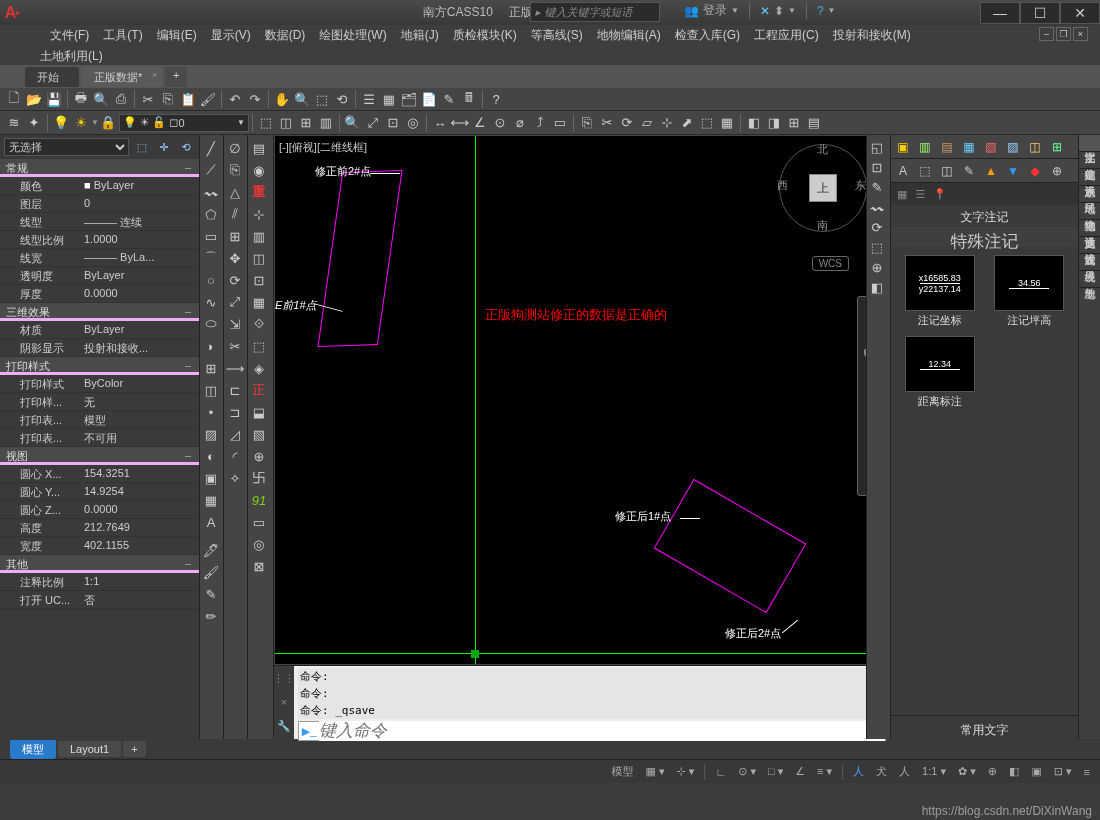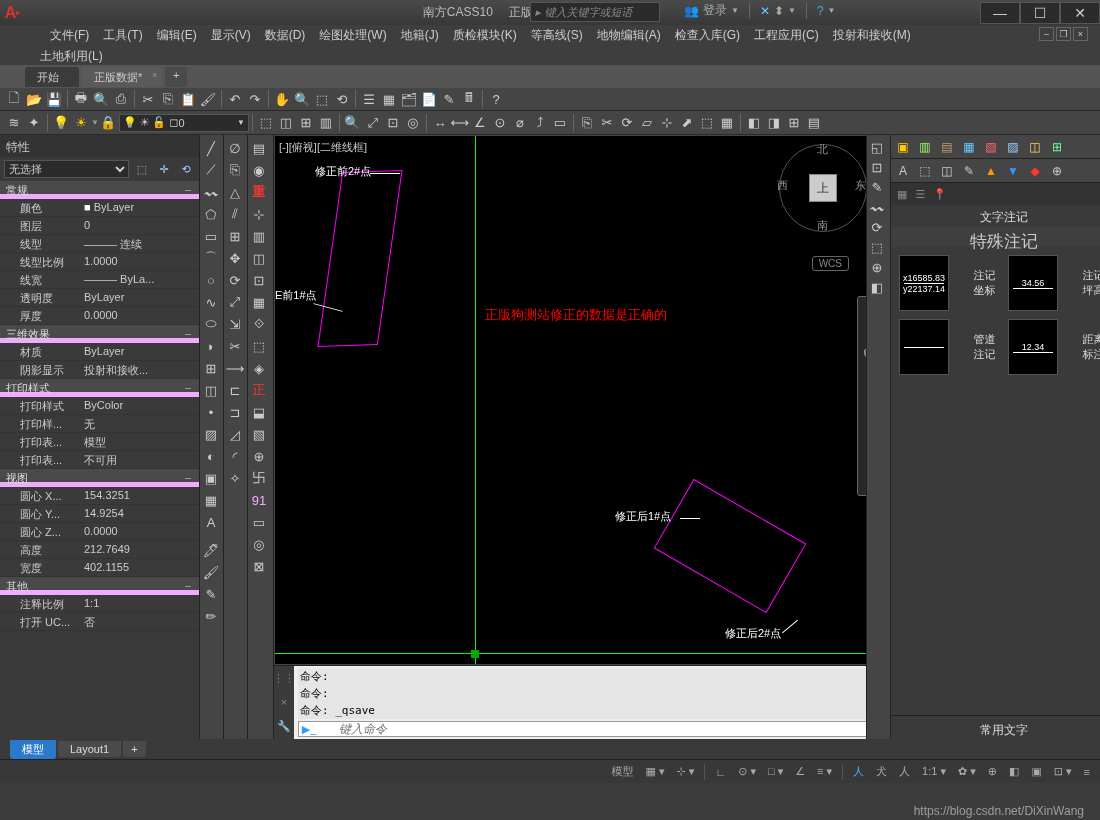--- a/index.html
+++ b/index.html
@@ -42,21 +42,21 @@
 
 
 .mainrow { display:flex; height: 604px; }
 
 
 .prop-panel { width:200px; background:#3a3a3a; border-right:1px solid #222; display:flex;flex-direction:column; overflow:hidden;}
 .prop-title { height:22px; background:#333; color:#ccc; padding:4px 6px; font-size:12px;}
 .prop-sel { height:24px; display:flex; align-items:center; padding:2px 4px; gap:4px;}
 .prop-sel select{ flex:1; background:#2b2b2b; border:1px solid #555; color:#ccc; height:18px;font-size:11px;}
 .prop-sel .ico{width:18px;height:18px;display:flex;align-items:center;justify-content:center;color:#9cf;}
-.prop-section{ background:#4a4a4a; height:18px; color:#ddd; padding:2px 6px; font-size:11px; border-bottom:5px solid #f0abfc; position:relative;}
+.prop-section{ background:#4a4a4a; height:18px; color:#ddd; padding:2px 6px; font-size:11px; border-bottom:3px solid #f0abfc; position:relative;}
 .prop-section::after{content:"–";position:absolute;right:8px;color:#aaa;}
 .prop-row{ display:flex; height:18px; font-size:11px; border-bottom:1px solid #333;}
 .prop-row .k{ width:80px; padding:2px 0 0 20px; color:#ccc;}
 .prop-row .v{ flex:1; padding:2px 4px; color:#ccc; background:#3a3a3a;}
 .prop-row .v.sq::before{content:"■ ";color:#fff;}
 
 
 .vstrip { width:24px; background:#454545; border-right:1px solid #222; display:flex;flex-direction:column; padding-top:2px;}
 .vstrip .tbtn{height:22px;width:22px;font-size:13px;}
 
@@ -82,50 +82,50 @@
 .rstrip{position:absolute;right:0;top:0;width:24px;height:100%;background:#454545;border-left:1px solid #222;display:flex;flex-direction:column;padding-top:2px;}
 .sqhandle{position:absolute;width:8px;height:8px;background:#0a0;left:196px;bottom:6px;}
 
 
 .cmdarea{height:74px;background:#484848;border-top:1px solid #222;display:flex;}
 .cmdgrip{width:20px;background:#3a3a3a;display:flex;flex-direction:column;align-items:center;justify-content:space-around;color:#888;}
 .cmdtext{flex:1;background:#eee;color:#000;font-size:11px;padding:2px 4px;display:flex;flex-direction:column;}
 .cmdtext .hist{background:#e5e5e5;padding:1px 2px;font-family:Consolas,monospace;}
 .cmdinput{display:flex;align-items:center;background:#fff;border:1px solid #999;height:20px;margin-top:2px;}
 .cmdinput .ic{width:20px;text-align:center;color:#39f;}
-.cmdinput input{border:none;flex:1;font-style:italic;color:#888;font-size:12px;outline:none;margin-left:20px;}
+.cmdinput input{border:none;flex:1;font-style:italic;color:#888;font-size:17px;outline:none;}
 
 
 .rpanel { width:210px; background:#3a3a3a; border-left:1px solid #222; display:flex;}
 .palette{flex:1;display:flex;flex-direction:column;}
 .pal-top{height:22px;background:#333;display:flex;align-items:center;gap:8px;padding:0 6px;}
 .pal-top span{color:#888;}
 .pal-title{height:22px;text-align:center;padding-top:4px;font-size:12px;color:#ddd;}
 .pal-sub{height:20px;text-align:center;padding-top:3px;font-size:17px;color:#ccc;background:#3f3f3f;}
 .pal-grid{display:grid;grid-template-columns:1fr 1fr;gap:8px;padding:8px;}
-.pal-item{display:flex;align-items:center;gap:20px;}
+.pal-item{display:flex;flex-direction:column;align-items:center;gap:2px;}
 .pal-thumb{width:70px;height:56px;background:#000;border:1px solid #555;display:flex;flex-direction:column;align-items:center;justify-content:center;color:#fff;font-size:9px;}
 .pal-cap{font-size:11px;color:#ddd;text-align:center;}
 .pal-footer{height:24px;text-align:center;padding-top:6px;font-size:12px;color:#ddd;border-top:1px solid #222;}
 .side-tabs{width:22px;background:#3f3f3f;border-left:1px solid #222;display:flex;flex-direction:column;}
 .stab{flex:0 0 auto;writing-mode:vertical-rl;padding:8px 3px;font-size:11px;color:#ccc;border-bottom:1px solid #222;text-align:center;}
 .stab.cur{background:#555;}
 
 .rp-iconrow{height:24px;background:#454545;border-bottom:1px solid #222;display:flex;align-items:center;padding:0 2px;gap:2px;}
 .rp-iconrow .tbtn{font-size:12px;}
 
 
 .btabs{height:20px;background:#3a3a3a;display:flex;align-items:center;padding-left:10px;gap:2px;}
 .btab{padding:2px 12px;background:#4a4a4a;border-radius:0 0 3px 3px;font-size:11px;color:#ddd;}
 .btab.cur{background:#2a7acc;color:#fff;}
 .btab.plus{padding:2px 8px;}
 .statusbar{height:24px;background:#383838;border-top:1px solid #222;display:flex;align-items:center;padding:0 6px;color:#aaa;justify-content:flex-end;gap:4px;font-size:11px;}
 .statusbar .sbtn{padding:0 4px;height:18px;display:flex;align-items:center;gap:2px;}
 .statusbar .sep{width:1px;height:16px;background:#555;margin:0 2px;}
-.watermark{position:absolute;right:0;bottom:2px;color:rgba(220,220,220,.6);font-size:12px;padding-right:16px;}
+.watermark{position:absolute;right:0;bottom:2px;color:rgba(220,220,220,.6);font-size:12px;padding-right:8px;}
 </style>
 </head>
 <body>
 
 <div class="titlebar">
   <div class="app-logo">A<span style="font-size:8px;color:#c33;">▸</span></div>
   <div class="title-text">
     <span>南方CASS10</span><span>正版数据.dwg</span>
   </div>
   <div class="search-top">
@@ -258,21 +258,20 @@
   <div class="tsep"></div>
   <div class="tbtn">◧</div>
     <div class="tbtn">◨</div>
     <div class="tbtn">⊞</div>
     <div class="tbtn">▤</div>
 </div>
 
 <div class="mainrow">
 
   <div class="prop-panel">
-    <div class="prop-title">特性</div>
     <div class="prop-sel">
       <select><option>无选择</option></select>
       <span class="ico">⬚</span>
       <span class="ico">✛</span>
       <span class="ico">⟲</span>
     </div>
     <div id="prop-body">
         <div class="prop-section">常规</div>
         <div class="prop-row">
           <div class="k">颜色</div>
@@ -416,37 +415,37 @@
     <div class="tbtn">⊡</div>
     <div class="tbtn">▦</div>
     <div class="tbtn">⟐</div>
     <div class="tbtn">⬚</div>
     <div class="tbtn">◈</div>
     <div class="tbtn" style="color:#f33;">正</div>
     <div class="tbtn">⬓</div>
     <div class="tbtn">▧</div>
     <div class="tbtn">⊕</div>
     <div class="tbtn">卐</div>
-    <div class="tbtn" style="color:#f0abfc;">91</div>
+    <div class="tbtn" style="color:#84cc16;font-style:italic;">91</div>
     <div class="tbtn">▭</div>
     <div class="tbtn">◎</div>
     <div class="tbtn">⊠</div>
   </div>
 
   <div class="canvas-wrap">
     <div class="canvas">
       <div class="vp-label">[-][俯视][二维线框]</div>
       <div class="vline"></div>
       <div class="hline"></div>
       <div class="sqhandle"></div>
       <div class="shape1"></div>
       <div class="shape2"></div>
       <div class="clab" style="left:40px;top:28px;">修正前2#点</div>
       <div class="ledge" style="left:95px;top:37px;width:30px;"></div>
-      <div class="clab" style="left:0px;top:152px;">E前1#点</div>
+      <div class="clab" style="left:0px;top:162px;font-style:italic;">E前1#点</div>
       <div class="ledge" style="left:38px;top:171px;width:30px;transform:rotate(15deg);"></div>
       <div class="clab" style="left:340px;top:373px;">修正后1#点</div>
       <div class="ledge" style="left:405px;top:382px;width:20px;"></div>
       <div class="clab" style="left:450px;top:490px;">修正后2#点</div>
       <div class="ledge" style="left:505px;top:490px;width:20px;transform:rotate(-40deg);"></div>
       <div class="redtext">正版狗测站修正的数据是正确的</div>
       <div class="viewcube">
         <div class="circ"></div>
         <div class="cube">上</div>
         <div class="dl" style="left:38px;top:-2px;">北</div>
@@ -534,28 +533,20 @@
           <div class="pal-item">
             <div class="pal-thumb">
               <div>34.56</div>
               <div style="border-top:1px solid #fff;width:40px;"></div>
               <div></div>
             </div>
             <div class="pal-cap">注记坪高</div>
           </div>
           <div class="pal-item">
             <div class="pal-thumb">
-              <div></div>
-              <div style="border-top:1px solid #fff;width:40px;"></div>
-              <div></div>
-            </div>
-            <div class="pal-cap">管道注记</div>
-          </div>
-          <div class="pal-item">
-            <div class="pal-thumb">
               <div>12.34</div>
               <div style="border-top:1px solid #fff;width:40px;"></div>
               <div></div>
             </div>
             <div class="pal-cap">距离标注</div>
           </div>
         </div>
       <div style="flex:1"></div>
       <div class="pal-footer">常用文字</div>
     </div>

